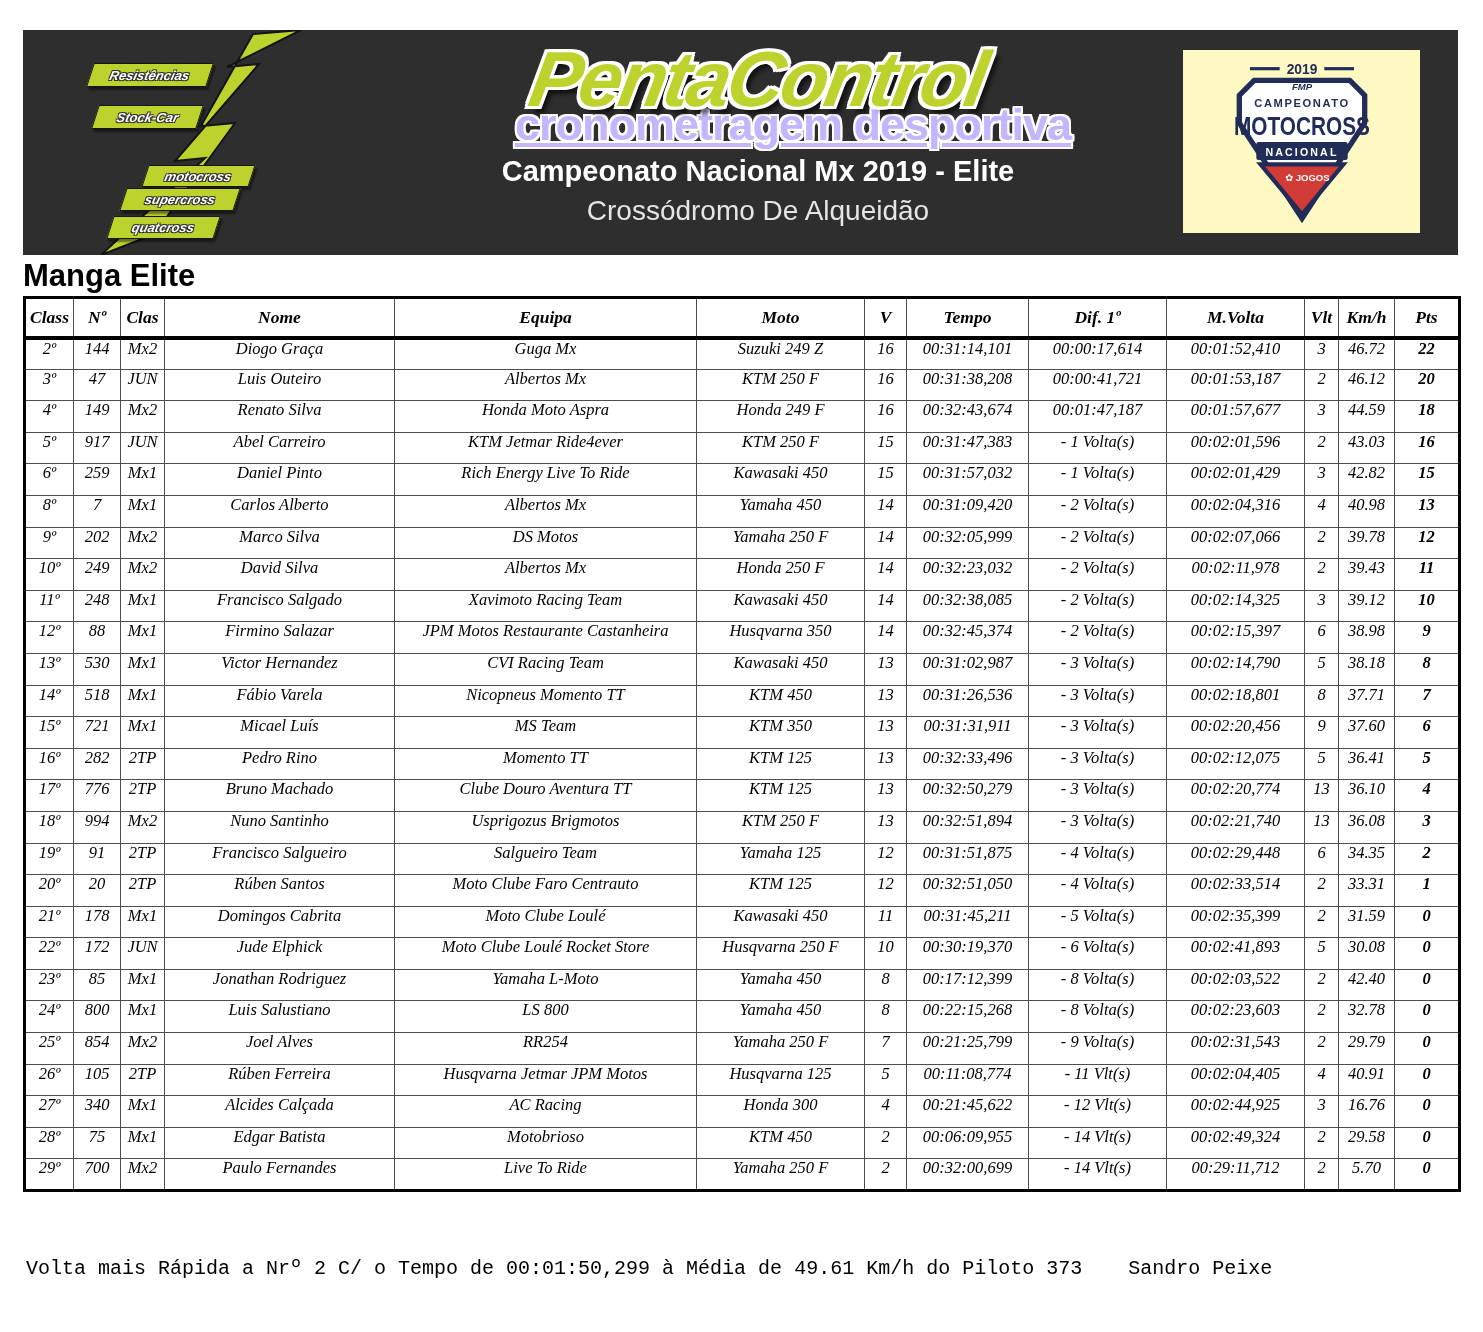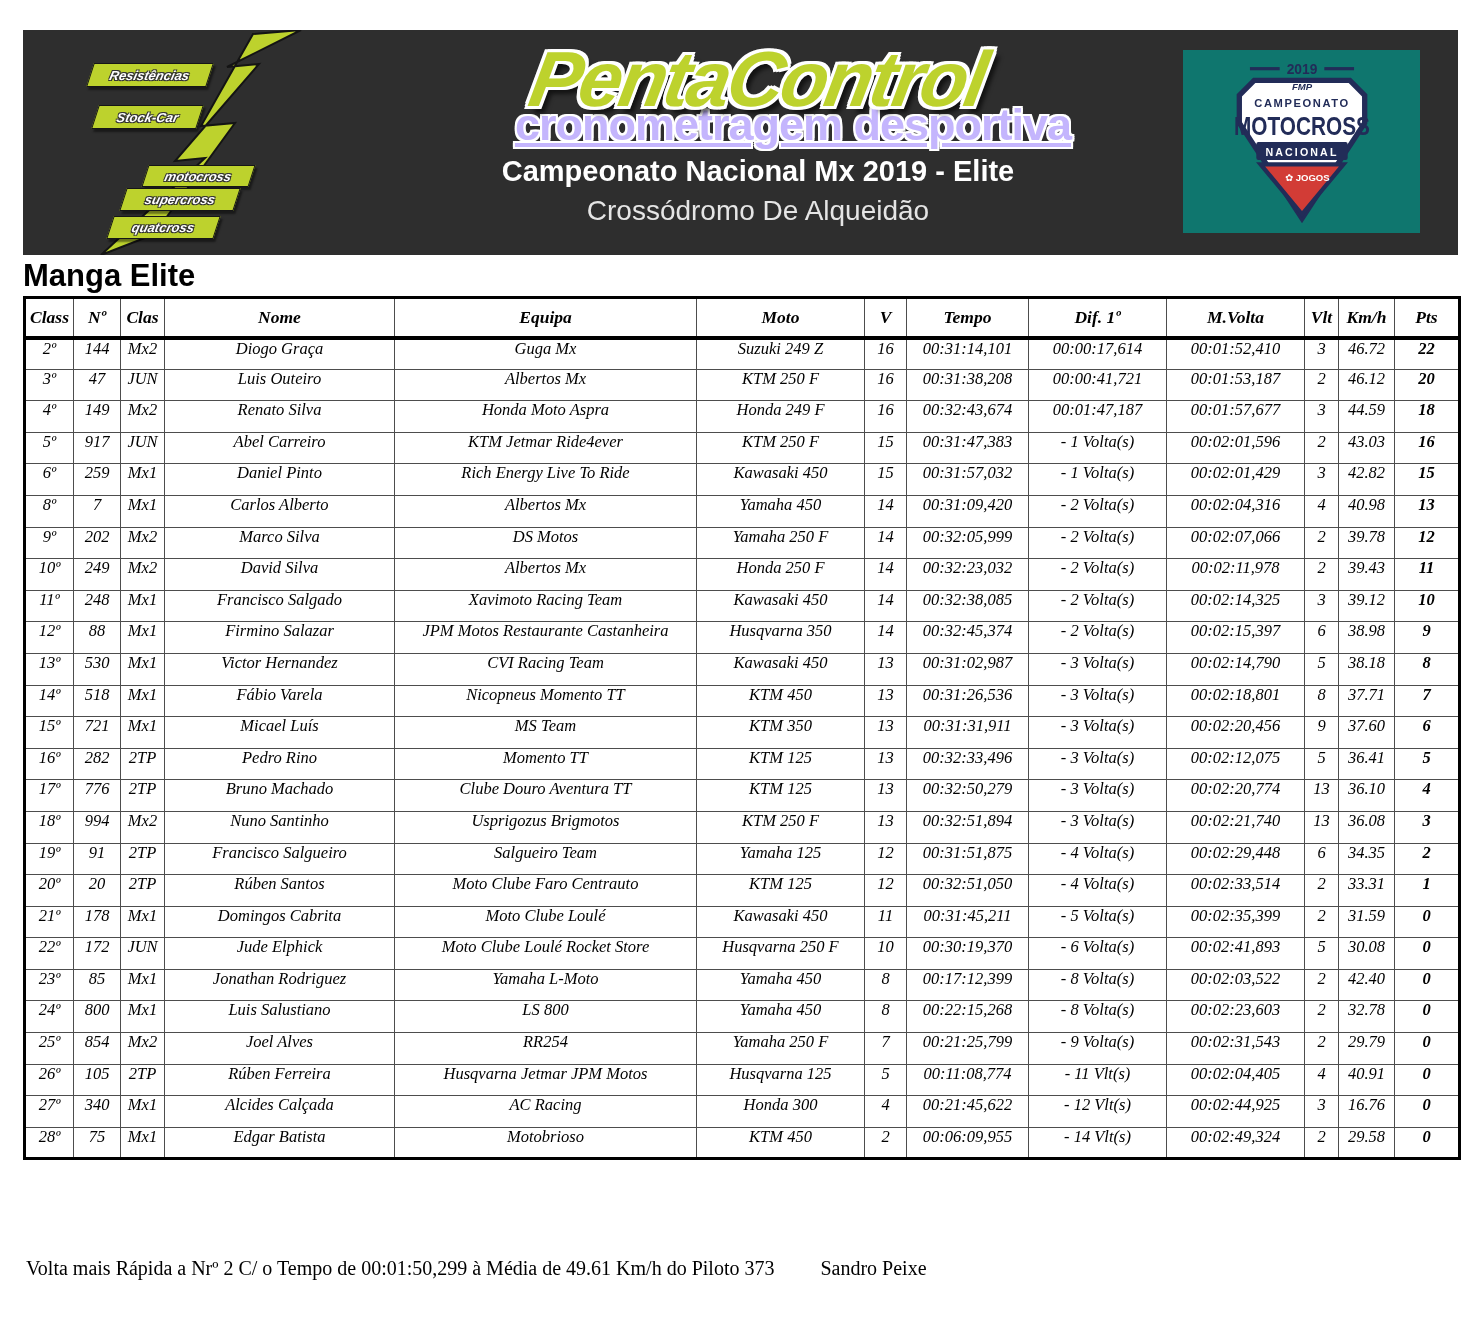--- a/index.html
+++ b/index.html
@@ -22,41 +22,41 @@
 
   .brandblock{position:absolute;left:320px;top:10px;width:830px;text-align:center;font-family:"Liberation Sans",sans-serif;}
   .brand{display:inline-block;font-size:78px;line-height:1;font-weight:bold;font-style:italic;letter-spacing:-3px;
          color:#bdd22d;transform:skewX(-10deg);
          text-shadow:-3px -3px 0 #fff,3px -3px 0 #fff,-3px 3px 0 #fff,3px 3px 0 #fff,0 -3px 0 #fff,0 3px 0 #fff,-3px 0 0 #fff,3px 0 0 #fff,7px 7px 4px rgba(0,0,0,.6);}
   .brand-sub{margin-top:-16px;margin-left:70px;font-size:45px;line-height:1;font-weight:bold;letter-spacing:-1px;color:#c4b5fd;
          text-shadow:-2px -2px 0 #fff,2px -2px 0 #fff,-2px 2px 0 #fff,2px 2px 0 #fff,0 -2px 0 #fff,0 2px 0 #fff,-2px 0 0 #fff,2px 0 0 #fff;text-decoration:underline;}
   .champ{margin-top:8px;font-size:29px;font-weight:bold;color:#ffffff;}
   .venue{margin-top:7px;font-size:28px;font-weight:normal;color:#e5e5e5;}
 
-  .badgebox{position:absolute;left:1160px;top:20px;width:237px;height:183px;background:#0f766e;display:flex;align-items:center;justify-content:center;}
+  .badgebox{position:absolute;left:1160px;top:20px;width:237px;height:183px;background:#fef9c3;display:flex;align-items:center;justify-content:center;}
 
   
   .title{position:absolute;left:23px;top:258px;width:1435px;text-align:left;
          font-family:"Liberation Sans",sans-serif;font-weight:bold;font-size:31px;color:#000;}
 
   
   table.res{position:absolute;left:23px;top:296px;width:1435px;border-collapse:collapse;table-layout:fixed;
             border:3px solid #000;font-style:italic;}
   table.res th,table.res td{border:1px solid #4d4d4d;overflow:hidden;white-space:nowrap;text-align:center;padding:0;}
   table.res thead tr{height:40px;}
   table.res thead th{border-top:3px solid #000;border-bottom:4px solid #000;
             font-family:"Liberation Serif",serif;font-weight:bold;font-size:17.5px;vertical-align:middle;}
   table.res tbody tr{height:31.6px;}
   table.res tbody td{font-size:16.5px;vertical-align:top;line-height:1.1;}
   td.hi{padding-top:4px;}
   td.lo{padding-top:11px;}
   td.pts{font-weight:bold;}
 
   
-  .footer{position:absolute;left:26px;top:1257px;width:1435px;font-family:Liberation Serif, serif;font-size:20px;color:#000;}
+  .footer{position:absolute;left:26px;top:1257px;width:1435px;font-family:Liberation Mono, monospace;font-size:20px;color:#000;}
   .footer .pilot{margin-left:46px;}
 </style>
 </head>
 <body>
 
 <div class="page">
 
   <div class="banner">
 
     <div class="bolt-wrap">
@@ -525,20 +525,35 @@
           <td class="lo">Motobrioso</td>
           <td class="lo">KTM 450</td>
           <td class="hi">2</td>
           <td class="hi">00:06:09,955</td>
           <td class="hi">- 14 Vlt(s)</td>
           <td class="hi">00:02:49,324</td>
           <td class="lo">2</td>
           <td class="lo">29.58</td>
           <td class="hi pts">0</td>
         </tr>
+        <tr>
+          <td class="hi">29º</td>
+          <td class="lo">700</td>
+          <td class="hi">Mx2</td>
+          <td class="lo">Paulo Fernandes</td>
+          <td class="lo">Live To Ride</td>
+          <td class="lo">Yamaha 250 F</td>
+          <td class="hi">2</td>
+          <td class="hi">00:32:00,699</td>
+          <td class="hi">- 14 Vlt(s)</td>
+          <td class="hi">00:29:11,712</td>
+          <td class="lo">2</td>
+          <td class="lo">5.70</td>
+          <td class="hi pts">0</td>
+        </tr>
       </tbody>
   </table>
 
   <div class="footer">
     <span>Volta mais Rápida a Nrº 2 C/ o Tempo de 00:01:50,299 à Média de 49.61 Km/h do Piloto 373</span><span class="pilot">Sandro Peixe</span>
   </div>
 
 </div>
 
 </body></html>

